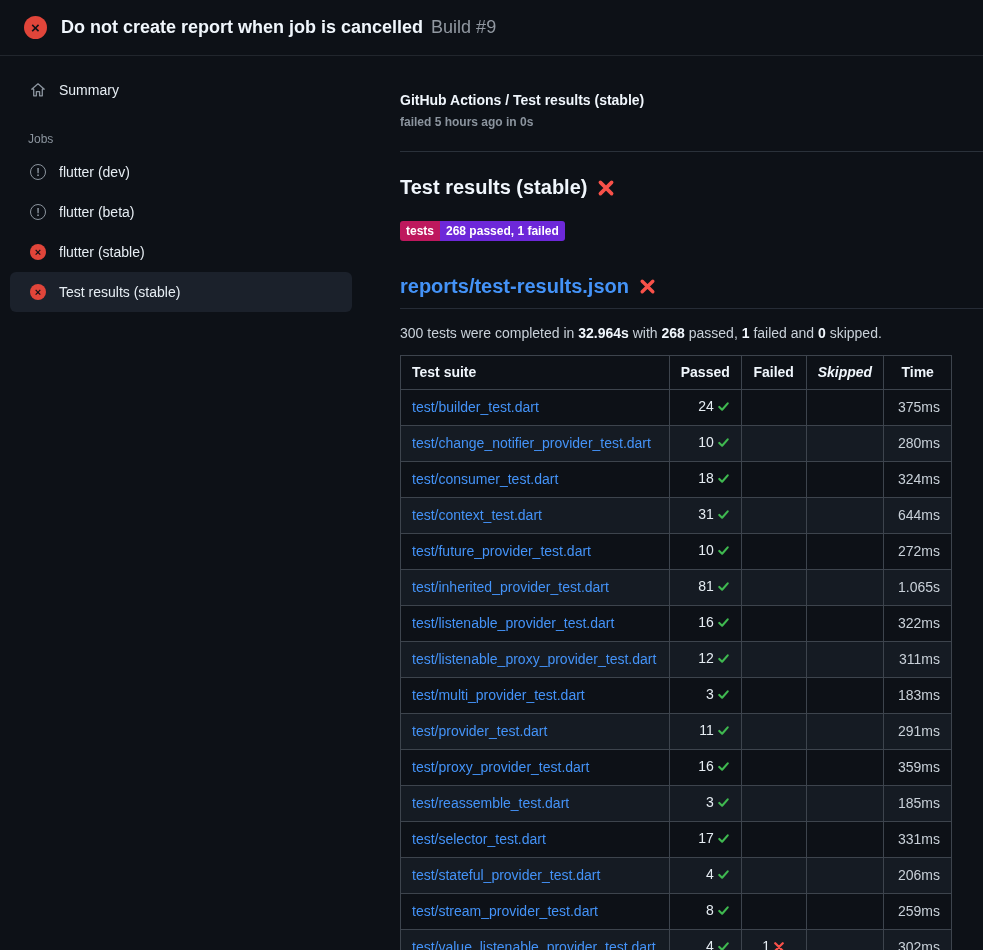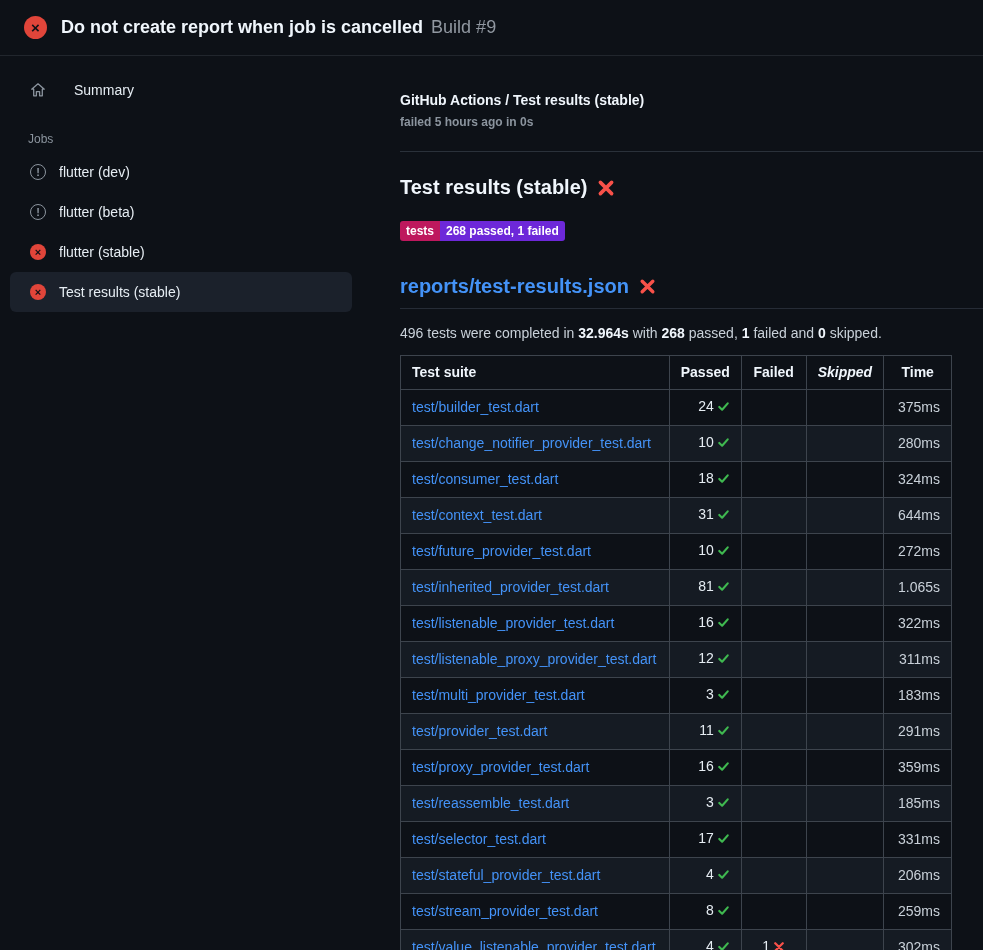--- a/index.html
+++ b/index.html
@@ -39,21 +39,21 @@
   .ci.neutral{border:1.6px solid var(--muted);color:var(--muted);font-weight:700;background:transparent;}
   .ci.small{width:16px;height:16px;font-size:11px;line-height:1;}
   .ci.big{width:23px;height:23px;font-size:15px;line-height:1;}
   .top-title{font-size:18px;font-weight:700;color:#f0f6fc;}
   .top-build{font-size:18px;font-weight:400;color:#9198a1;margin-left:8px;}
   
   .layout{display:flex;align-items:flex-start;height:894px;}
   
   .sidebar{width:368px;flex:none;padding-top:16px;}
   .side-summary{
-    display:flex;align-items:center;gap:28px;
+    display:flex;align-items:center;gap:13px;
     padding:10px 16px 10px 30px;cursor:pointer;color:var(--text);
     font-size:14px;
   }
   .jobs-label{color:var(--muted);font-size:12px;margin:24px 0 6px 28px;}
   .jobs-list{list-style:none;margin:0;padding:0 16px 0 10px;}
   .job-item{
     display:flex;align-items:center;gap:13px;
     padding:11px 8px 11px 20px;border-radius:6px;cursor:pointer;
     font-size:14px;line-height:18px;color:var(--text);
   }
@@ -159,21 +159,21 @@
     </span>
 
     <h2 class="report-title">
       <span>reports/test-results.json</span>
       <svg class="xmark-svg" width="17" height="17" viewBox="0 0 16 16">
         <path d="M3 3 L13 13 M13 3 L3 13" stroke="#f85149" stroke-width="3.2" stroke-linecap="round"></path>
       </svg>
     </h2>
 
     <p class="summary-line">
-      <span>496 tests were completed in </span><b>32.964s</b><span> with </span><b>268</b><span> passed, </span><b>1</b><span> failed and </span><b>0</b><span> skipped.</span>
+      <span>300 tests were completed in </span><b>32.964s</b><span> with </span><b>268</b><span> passed, </span><b>1</b><span> failed and </span><b>0</b><span> skipped.</span>
     </p>
 
     <table class="results">
       <thead>
           <tr id="thead-row">
             <th class="col-suite">Test suite</th>
             <th class="col-passed">Passed</th>
             <th class="col-failed">Failed</th>
             <th class="col-skipped">Skipped</th>
             <th class="col-time">Time</th>

